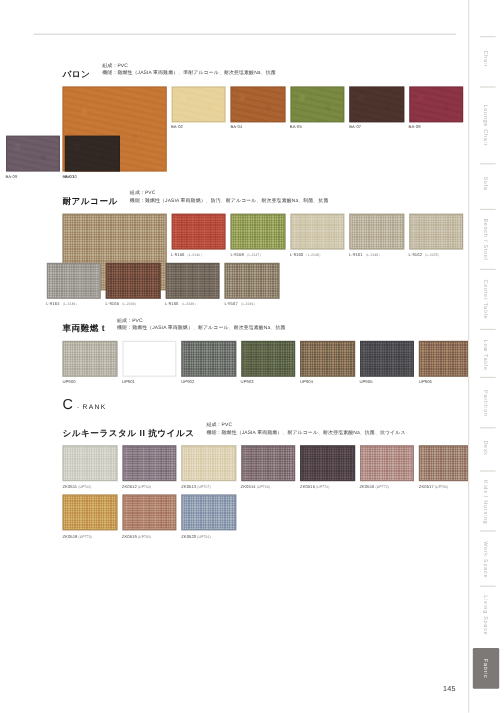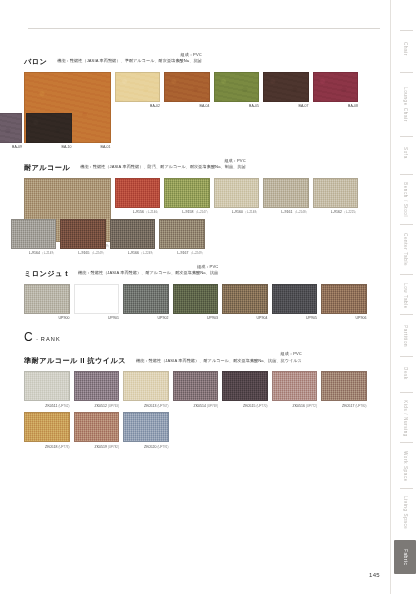--- a/index.html
+++ b/index.html
@@ -15,21 +15,21 @@
   
   #page {
     position: absolute; inset: 0;
     background: #ffffff;
   }
   #top-rule {
     position: absolute; left: 28px; top: 28px; width: 352px; height: 1px;
     background: #d9d6d2;
   }
   #content {
-    position: absolute; left: 24px; top: 52px; width: 338px; text-align: right;
+    position: absolute; left: 52px; top: 52px; width: 338px;
   }
 
   
   .section { margin-bottom: 6px; }
   .sec-head { display: flex; align-items: flex-start; gap: 10px; margin-bottom: 5px; }
   .sec-title {
     font-weight: bold; font-size: 7.2px; letter-spacing: .4px;
     white-space: nowrap; padding-top: 5px; color: #1b1b1b;
   }
   .sec-spec { font-size: 4.1px; line-height: 1.55; color: #3a3a3a; letter-spacing: .1px; }
@@ -219,21 +219,21 @@
               <div class="cell" style="width: 45.5px; margin-right: 4px;">
                 <div class="sw woven" style="height: 30px; background: rgb(141, 127, 107);"></div>
                 <div class="cap">L-9167<span class="sub"> （L-2249）</span></div>
               </div>
             </div>
           </div>
         </div>
       </div>
       <div class="section" style="margin-bottom: 7px;">
         <div class="sec-head">
-          <div class="sec-title">ミロンジュ t</div>
+          <div class="sec-title">車両難燃 t</div>
           <div class="sec-spec">
             <div>組成：PVC</div>
             <div>機能：難燃性（JASIA 車両難燃）、耐アルコール、耐次亜塩素酸Na、抗菌</div>
           </div>
         </div>
         <div style="display: flex; align-items: flex-start;">
           <div class="rows" style="flex: 1 1 0%;">
             <div class="row" style="margin-top: 0px;">
               <div class="cell" style="width: 45.5px; margin-right: 4px;">
                 <div class="sw woven" style="height: 30px; background: rgb(182, 178, 165);"></div>
@@ -267,21 +267,21 @@
           </div>
         </div>
       </div>
       <div class="rank">
         <span class="big">C</span>
         <span class="dash">-</span>
         <span class="lbl">RANK</span>
       </div>
       <div class="section" style="margin-bottom: 7px;">
         <div class="sec-head">
-          <div class="sec-title">準耐アルコール II 抗ウイルス</div>
+          <div class="sec-title">シルキーラスタル II 抗ウイルス</div>
           <div class="sec-spec">
             <div>組成：PVC</div>
             <div>機能：難燃性（JASIA 車両難燃）、耐アルコール、耐次亜塩素酸Na、抗菌、抗ウイルス</div>
           </div>
         </div>
         <div style="display: flex; align-items: flex-start;">
           <div class="rows" style="flex: 1 1 0%;">
             <div class="row" style="margin-top: 0px;">
               <div class="cell" style="width: 45.5px; margin-right: 4px;">
                 <div class="sw woven" style="height: 30px; background: rgb(207, 206, 196);"></div>

